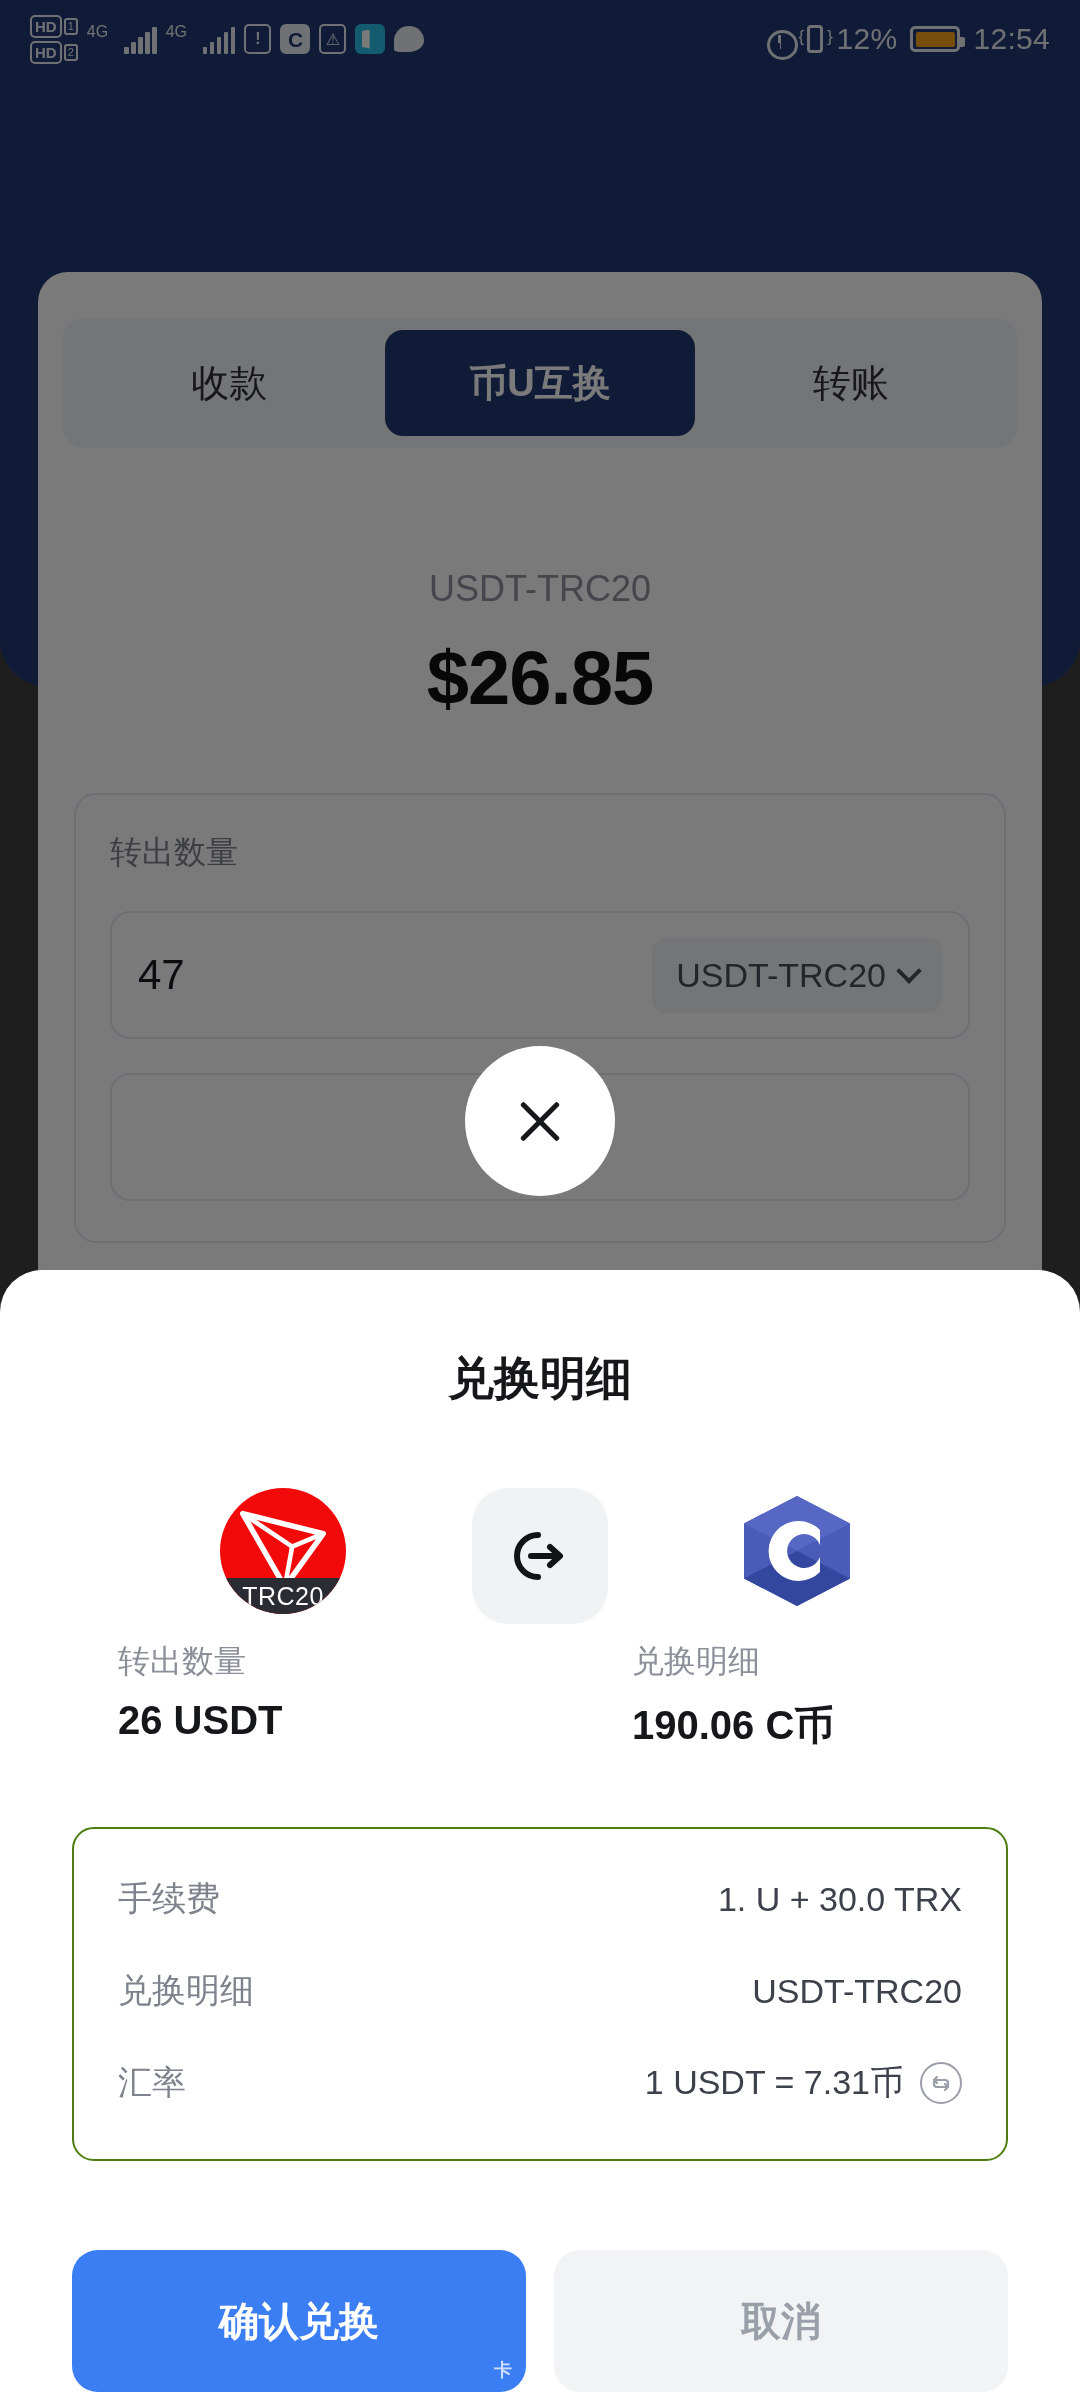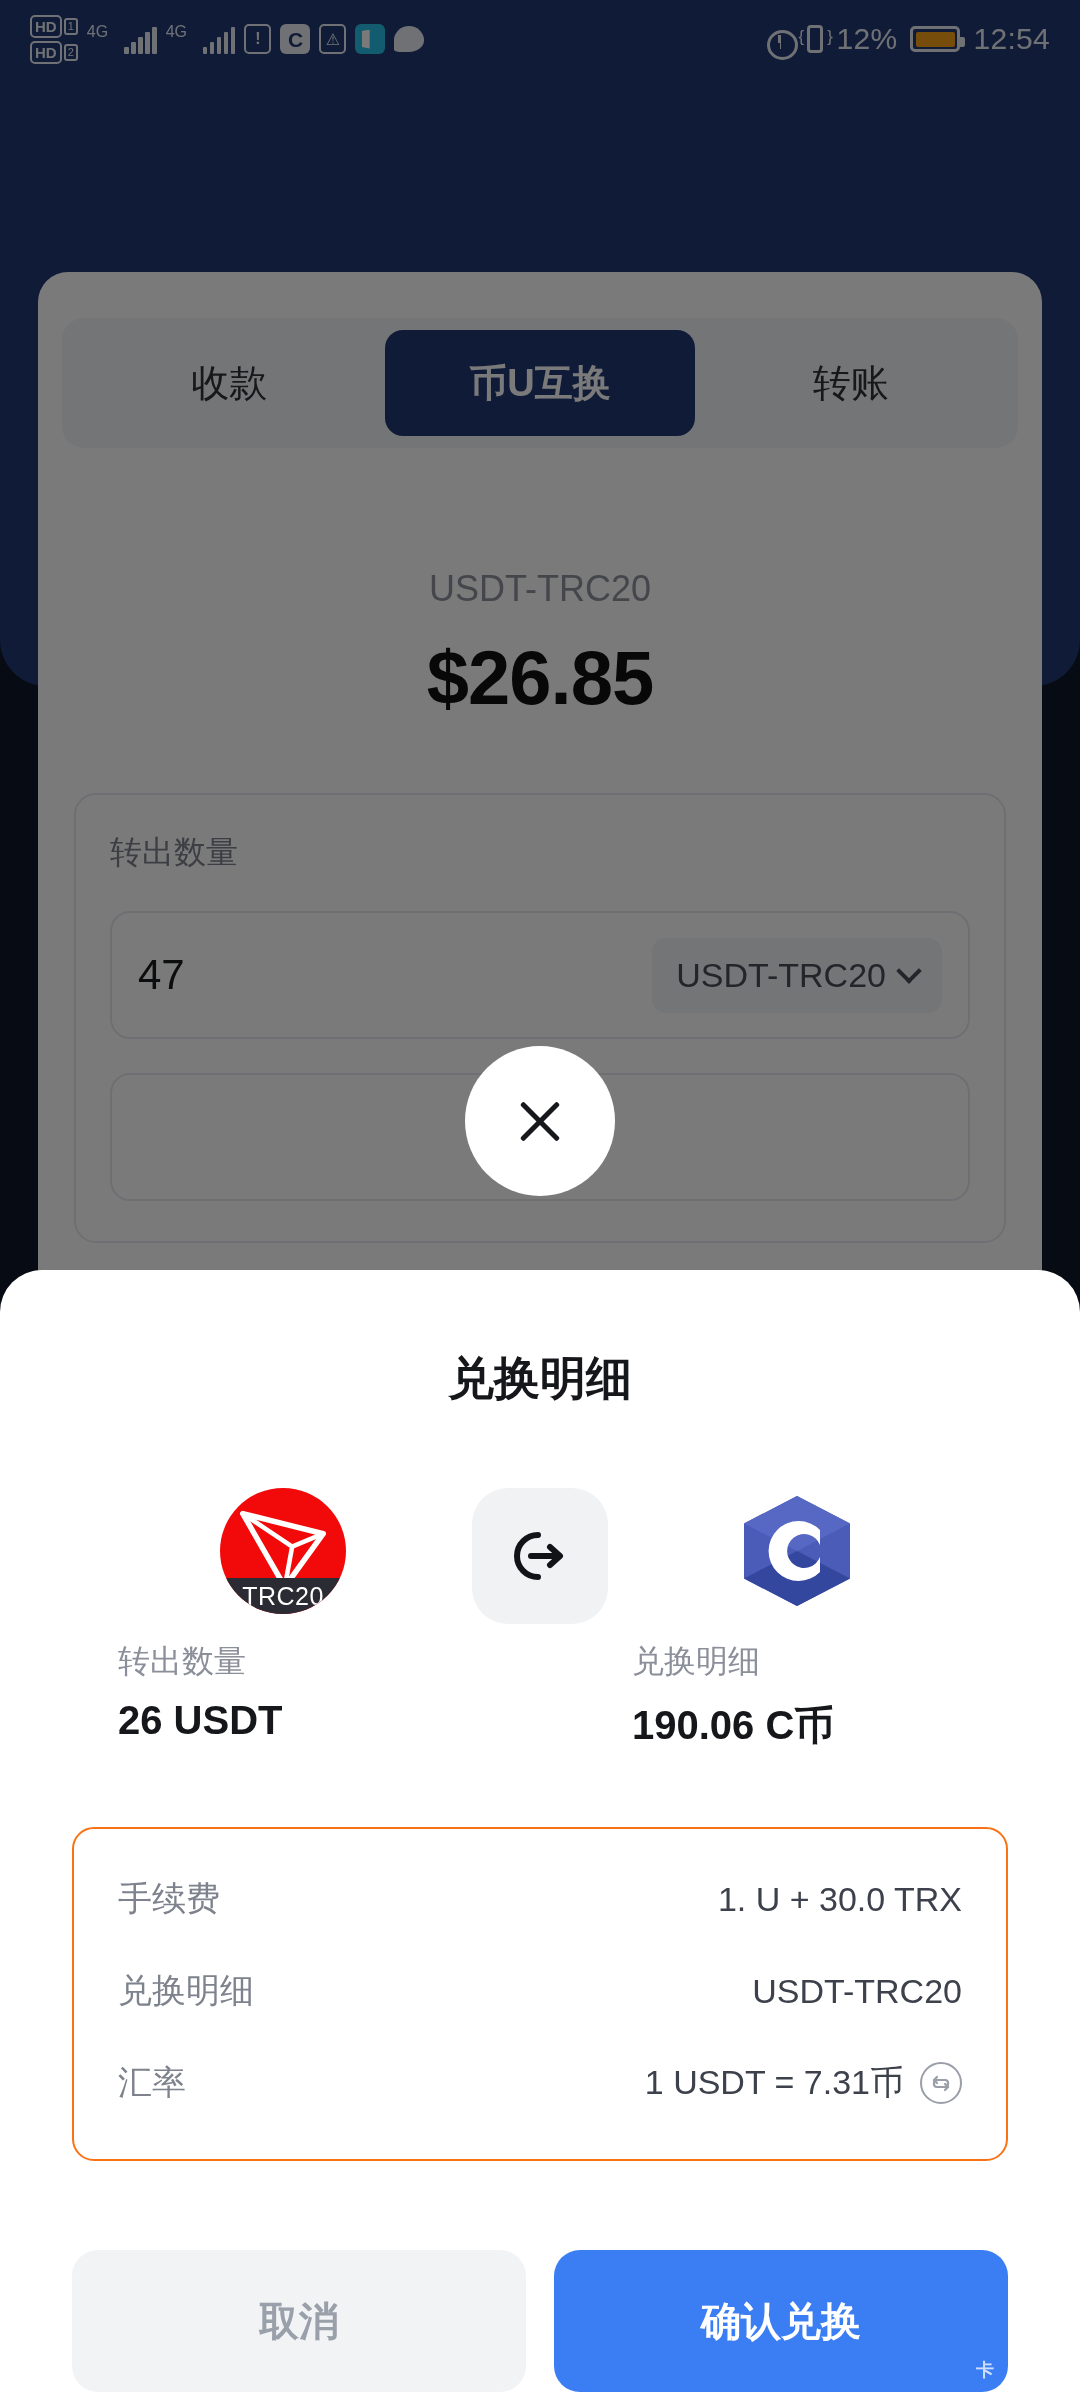--- a/index.html
+++ b/index.html
@@ -8,21 +8,21 @@
     font-family: "Liberation Sans", "DejaVu Sans", sans-serif;
     background: #1e356f;
     overflow: hidden;
     position: relative;
   }
 
   
   #app-screen {
     position: absolute;
     inset: 0;
-    background: #0f172a;
+    background: #404040;
   }
 
   
   .status-bar {
     position: absolute; top: 0; left: 0; right: 0;
     height: 78px;
     display: flex; align-items: center;
     padding: 0 30px;
     color: #e9ecf4;
   }
@@ -288,21 +288,21 @@
     margin: 0 24px;
     background: #f1f2f4; border-radius: 36px;
     display: flex; align-items: center; justify-content: center;
   }
 
   .side-label { font-size: 32px; color: #8b8f9a; margin-top: 26px; }
   .side-value { font-size: 40px; font-weight: bold; color: #16171b; margin-top: 14px; }
 
   .detail-card {
     margin: 74px 72px 0 72px;
-    border: 2px solid #f97316;
+    border: 2px solid #4d7c0f;
     border-radius: 22px;
     padding: 24px 44px 30px 44px;
   }
   .detail-row {
     display: flex; align-items: center;
     height: 92px;
   }
   .detail-key { font-size: 34px; color: #7d828d; }
   .detail-val {
     margin-left: auto; font-size: 34px; color: #3d414b;
@@ -492,20 +492,20 @@
             <path d="M20 17 H9 A3 3 0 0 1 6 14 L6 12" fill="none" stroke="#9a9ea8" stroke-width="2.2" stroke-linecap="round"></path>
             <polyline points="17,20 20,17 17,14" fill="none" stroke="#9a9ea8" stroke-width="2.2" stroke-linecap="round" stroke-linejoin="round"></polyline>
           </svg>
         </span>
       </span>
     </div>
 
   </div>
 
   <div class="sheet-actions">
-    <button class="btn btn-cancel">取消</button>
     <button class="btn btn-confirm">
       <span>确认兑换</span>
       <span class="corner-mark">卡</span>
     </button>
+    <button class="btn btn-cancel">取消</button>
   </div>
 
 </div>
 
 </body></html>

